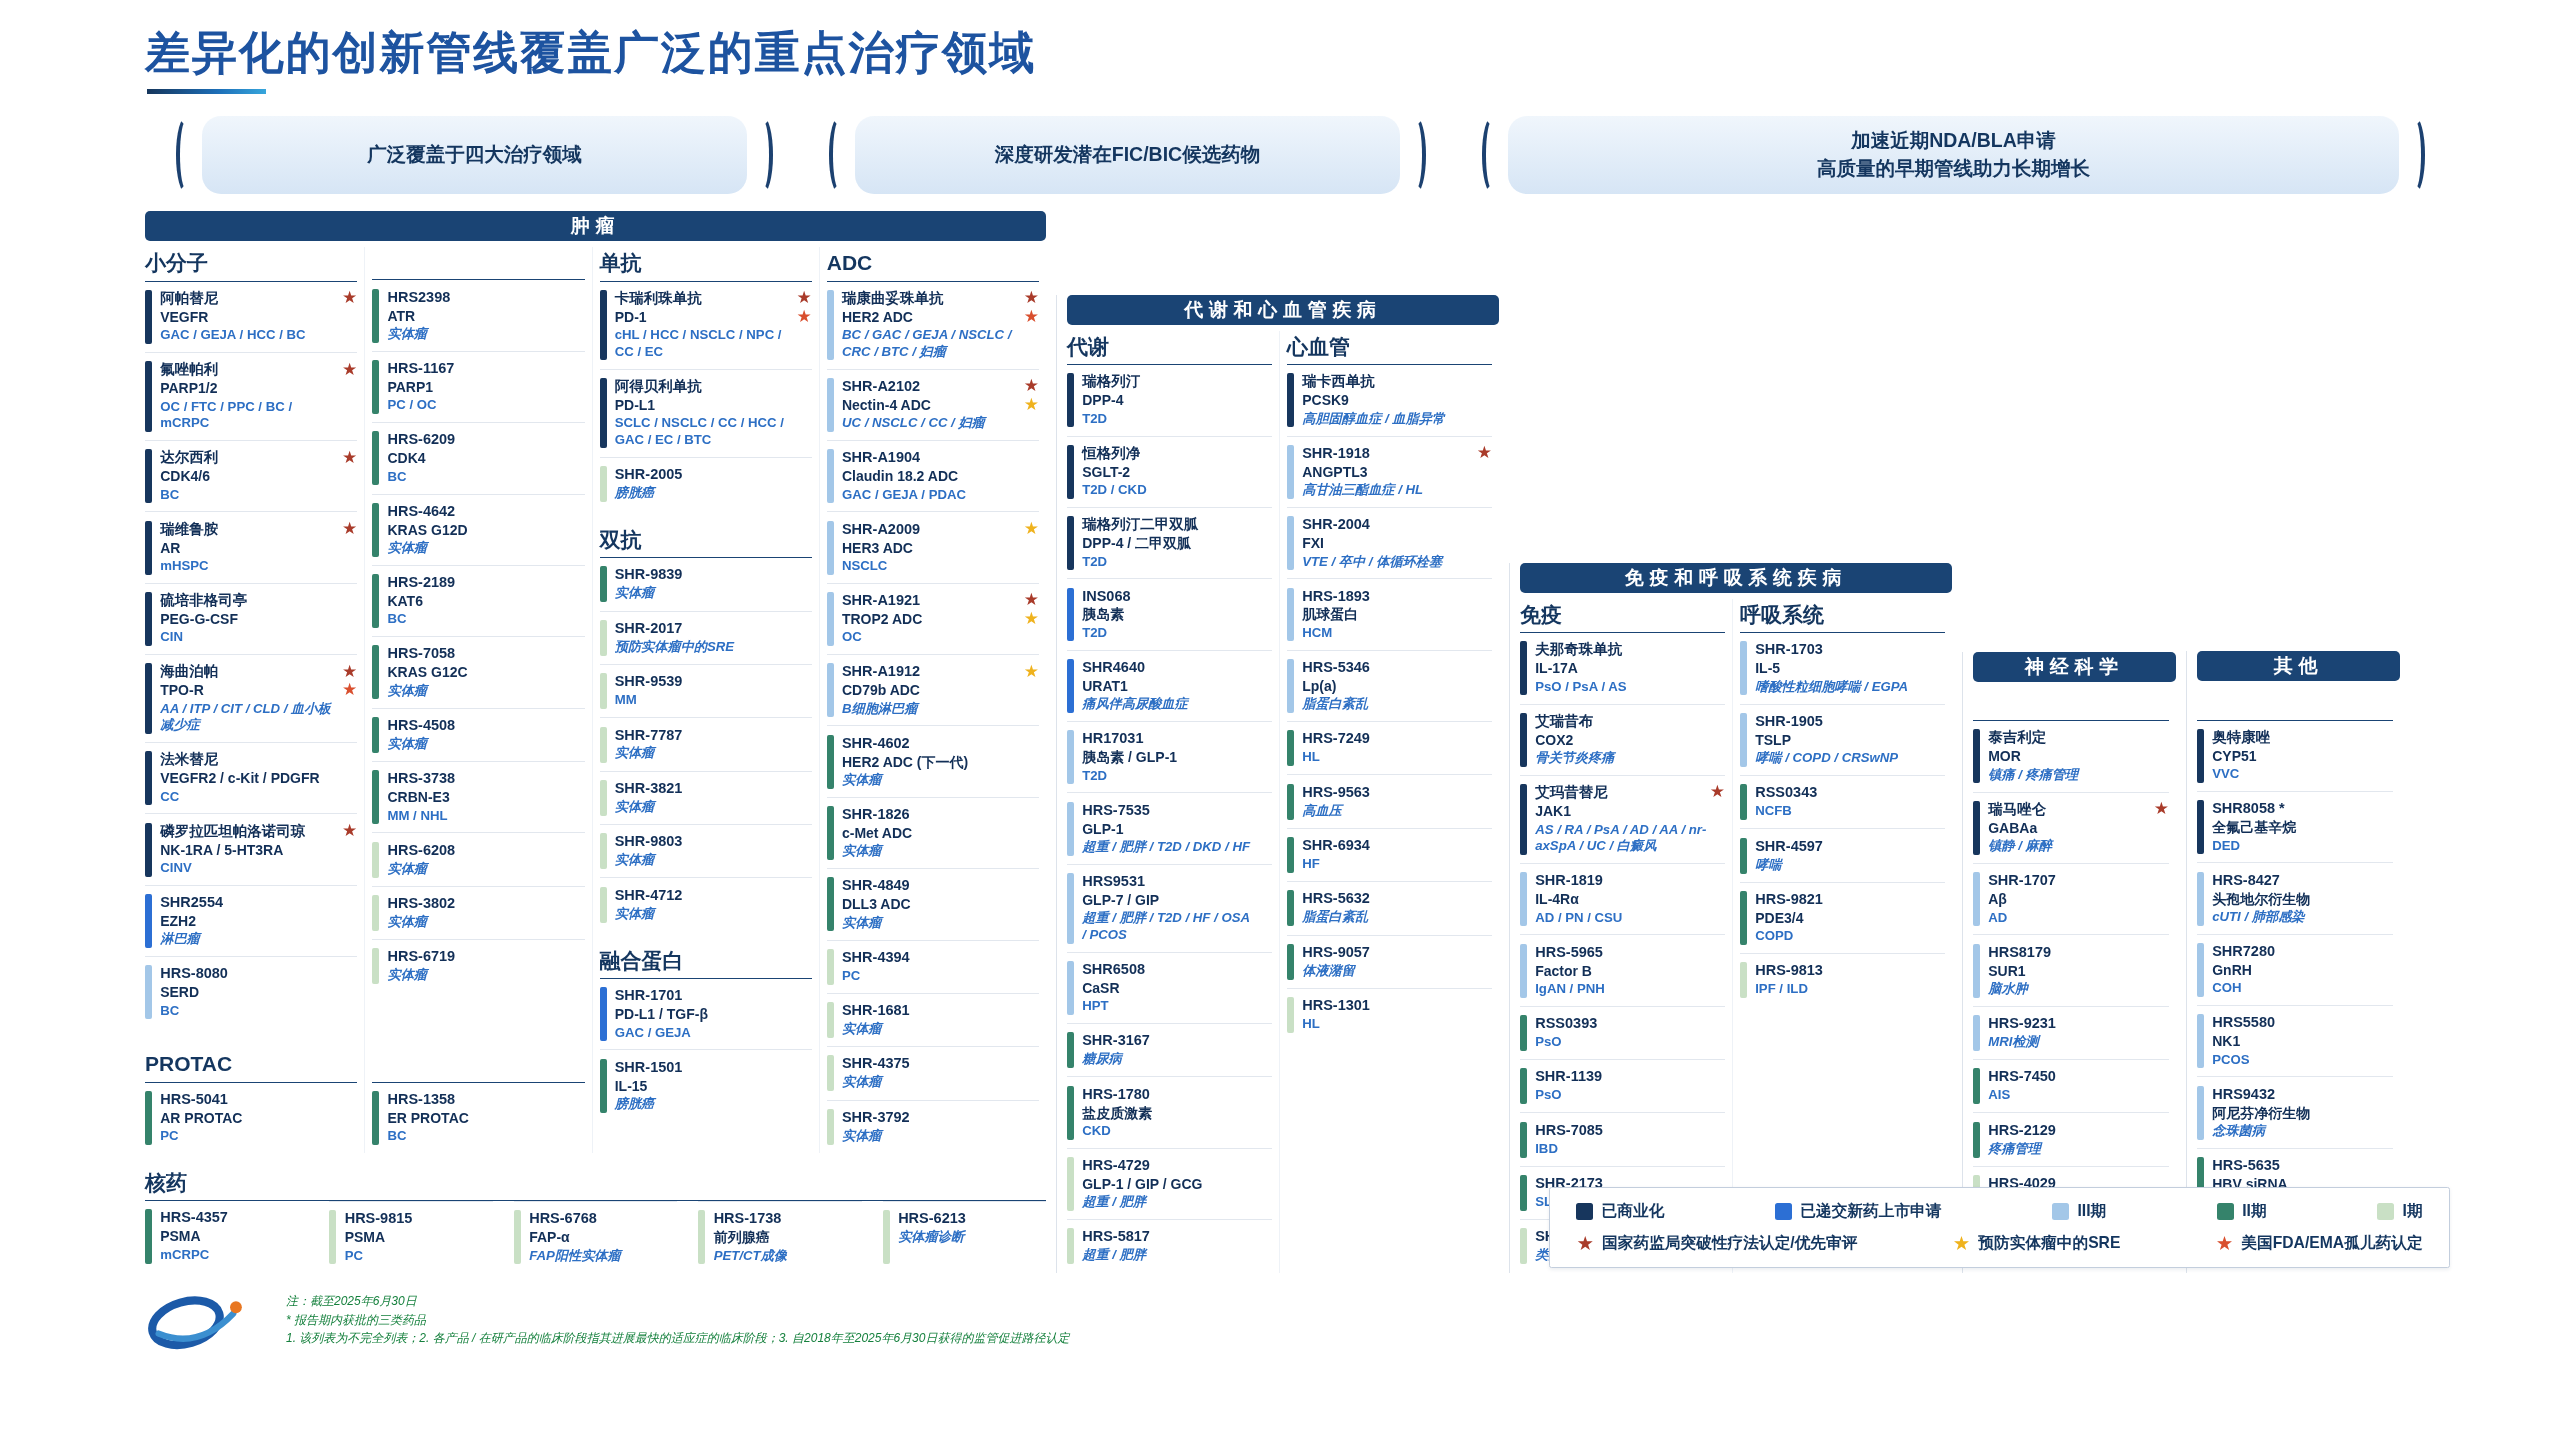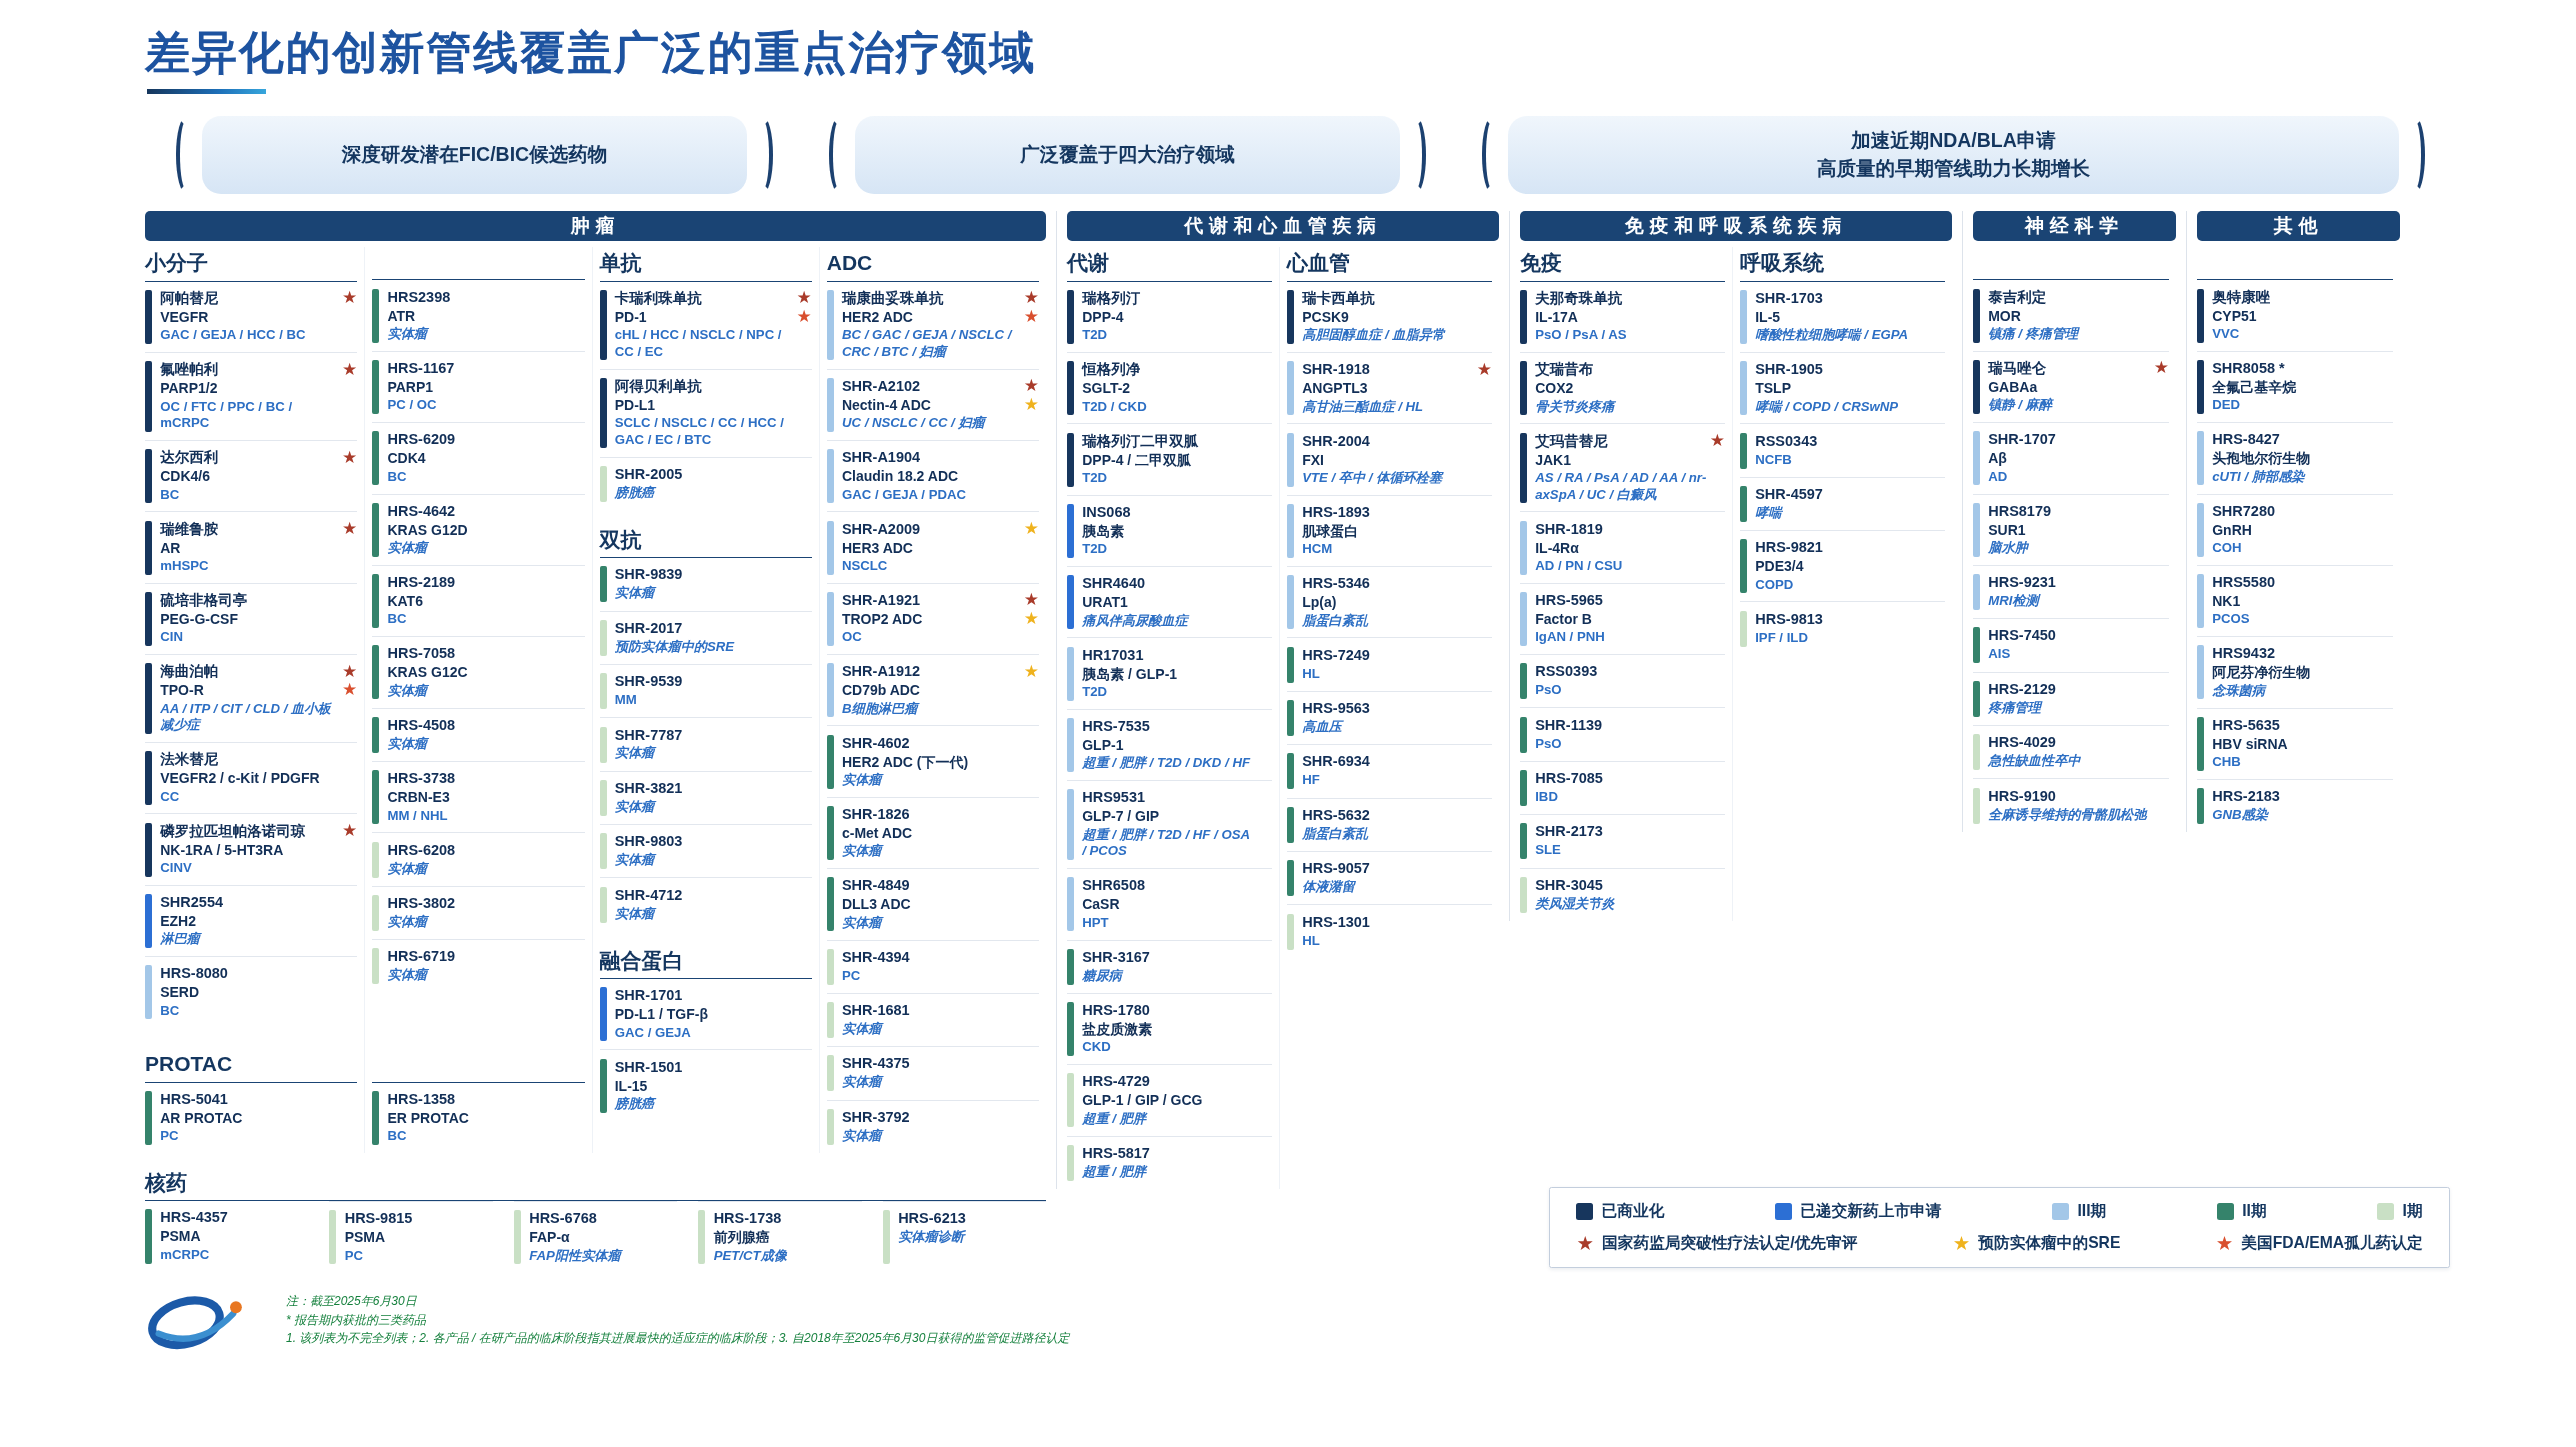--- a/index.html
+++ b/index.html
@@ -21,21 +21,21 @@
   .banner:nth-child(3){width:943px}
   .arc{width:21.4px;border:4.4px solid transparent;border-radius:50%}
   .arc.l{border-left-color:#1c4170}
   .arc.r{border-right-color:#1c4170}
   .pill{flex:1;margin:0 5px;background:linear-gradient(180deg,#f0f6fc,#d6e5f5);
     border-radius:19px;display:flex;flex-direction:column;align-items:center;justify-content:center;
     font-weight:bold;font-size:19.5px;color:#14365f;line-height:1.42;text-align:center}
 
   
   .pipeline{position:relative;margin-top:3.8px}
-  .sections{display:flex;align-items:flex-start}
+  .sections{display:flex;align-items:flex-end}
   .psec{display:flex;flex-direction:column;flex:none}
   .psec.c4{width:901px}
   .psec.c2{width:443px}
   .psec.c1{width:214px}
   .psec + .psec{border-left:1.3px solid #dde3eb;margin-left:10px;padding-left:10px}
   .secbar{height:30px;border-radius:5px;background:#1a4474;color:#fff;font-size:19px;font-weight:bold;
     display:flex;align-items:center;justify-content:center;letter-spacing:5.7px;margin-bottom:6.3px;flex:none}
   .cols{display:flex;flex:1}
   .pcol{flex:1;display:flex;flex-direction:column;padding:0 7px}
   .pcol:first-child{padding-left:0}
@@ -76,28 +76,28 @@
 
 <div class="page">
 
   <h1>差异化的创新管线覆盖广泛的重点治疗领域</h1>
   <div class="title-underline"></div>
 
   <div class="banners" id="banners">
       <div class="banner">
         <span class="arc l"></span>
         <div class="pill">
-          <div class="pill-line">深度研发潜在FIC/BIC候选药物</div>
+          <div class="pill-line">广泛覆盖于四大治疗领域</div>
         </div>
         <span class="arc r"></span>
       </div>
       <div class="banner">
         <span class="arc l"></span>
         <div class="pill">
-          <div class="pill-line">广泛覆盖于四大治疗领域</div>
+          <div class="pill-line">深度研发潜在FIC/BIC候选药物</div>
         </div>
         <span class="arc r"></span>
       </div>
       <div class="banner">
         <span class="arc l"></span>
         <div class="pill">
           <div class="pill-line">加速近期NDA/BLA申请</div>
           <div class="pill-line">高质量的早期管线助力长期增长</div>
         </div>
         <span class="arc r"></span>

